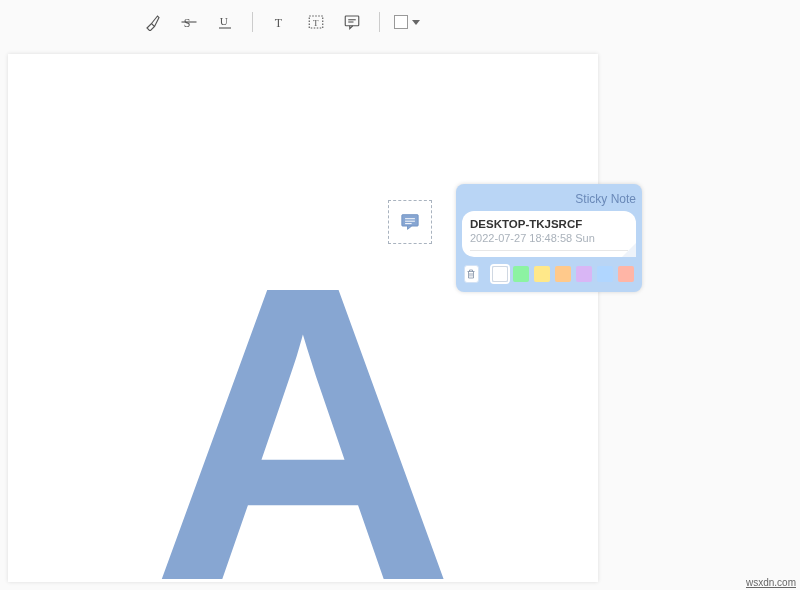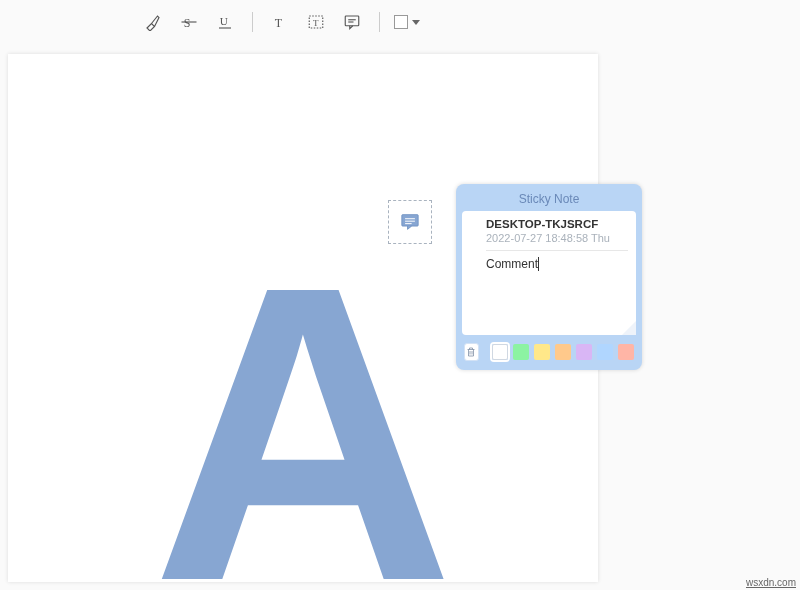--- a/index.html
+++ b/index.html
@@ -46,24 +46,24 @@
   }
   .comment-anchor svg { width: 20px; height: 18px; }
 
   
   .sticky {
     position: absolute; left: 456px; top: 184px; width: 186px;
     background: #b9d5f5; border-radius: 8px; padding: 6px;
     box-shadow: 0 0 4px rgba(0,0,0,0.15);
   }
   .sticky-title {
-    text-align: center; font-size: 12px; color: #6a89b8; padding: 2px 0 5px 0;
+    text-align: right; font-size: 12px; color: #6a89b8; padding: 2px 0 5px 0;
   }
   .sticky-body {
-    background: #fff; border-radius: 4px; padding: 7px 8px 6px 24px;
+    background: #fff; border-radius: 12px; padding: 7px 8px 6px 8px;
     font-size: 11.5px; position: relative;
   }
   .sticky-author { color: #333; font-weight: 600; margin-bottom: 2px; }
   .sticky-date { color: #aab2bb; font-size: 11px; padding-bottom: 6px; border-bottom: 1px solid #e7e7e7; }
   .sticky-comment {
     min-height: 78px; padding-top: 6px; color: #333; font-size: 12px;
     outline: none;
   }
   .sticky-comment .cursor { border-right: 1px solid #333; animation: blink 1s steps(1) infinite; }
   @keyframes blink { 50% { border-color: transparent; } }
@@ -147,22 +147,21 @@
       <line x1="6" y1="10" x2="18" y2="10" stroke="#fff" stroke-width="1.2"></line>
       <line x1="6" y1="13" x2="14" y2="13" stroke="#fff" stroke-width="1.2"></line>
     </svg>
   </div>
 </div>
 
 <div class="sticky">
   <div class="sticky-title">Sticky Note</div>
   <div class="sticky-body">
     <div class="sticky-author">DESKTOP-TKJSRCF</div>
-    <div class="sticky-date">2022-07-27 18:48:58 Thu</div>
-    <div class="sticky-comment" contenteditable="true" style=""><span>Comment</span><span class="cursor"></span></div>
+    <div class="sticky-date">2022-07-27 18:48:58 Sun</div>
     <div class="sticky-corner"></div>
   </div>
   <div class="sticky-tools">
     <div class="del">
       <svg viewBox="0 0 24 24">
           <path d="M5 7 H19 M9 7 V4 H15 V7 M7 7 V20 H17 V7 M10 10 V17 M14 10 V17"></path>
         </svg>
     </div>
     <div class="gap"></div>
     <div id="color-swatches" style="display:flex;gap:5px;">

